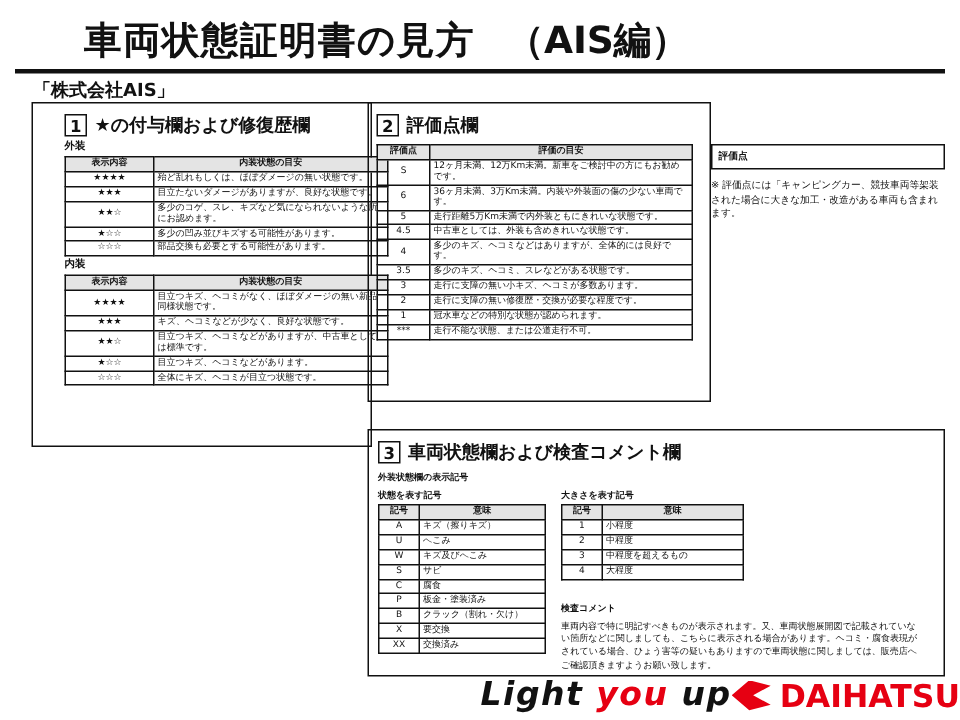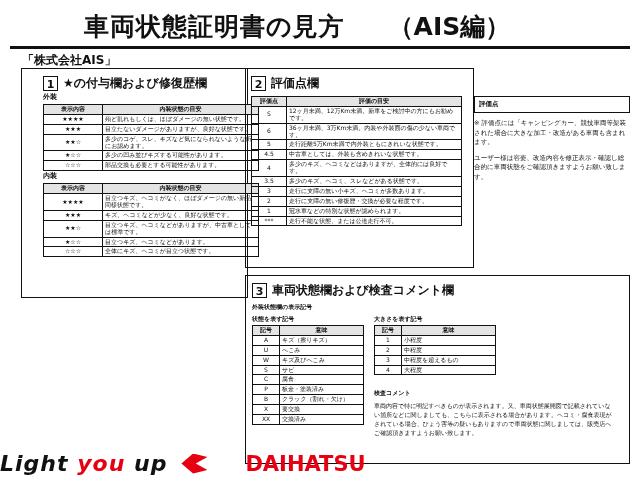--- a/index.html
+++ b/index.html
@@ -12,24 +12,24 @@
   }
   .page{position:relative;width:640px;height:480px;box-sizing:border-box;}
 
   
   .header{
     position:absolute;left:10px;top:6px;width:620px;height:40px;
     border-bottom:3px solid #111;
     display:flex;align-items:center;
   }
   .header .title{
-    font-size:25px;font-weight:bold;letter-spacing:1px;margin-left:74px;
+    font-size:25px;font-weight:bold;letter-spacing:1px;margin-left:46px;
   }
   .header .title2{
-    font-size:25px;font-weight:bold;margin-left:44px;text-align:right;
+    font-size:25px;font-weight:bold;margin-left:21px;text-align:right;
   }
 
   
   .company{
     position:absolute;left:22px;top:52px;font-size:12px;font-weight:bold;
   }
 
   
   .badge{
     display:inline-block;width:15px;height:15px;line-height:15px;
@@ -70,40 +70,40 @@
 
   
   .right{
     position:absolute;left:474px;top:96px;width:156px;font-size:6.5px;line-height:1.45;
   }
   .right .box{border:0.8px solid #111;padding:3px 4px;box-sizing:border-box;}
   .right p{margin:6px 0 0 0;}
 
   
   .sec3{
-    position:absolute;left:245px;top:275px;width:385px;height:189px;
+    position:absolute;left:245px;top:286px;width:385px;height:165px;
     border:1.5px solid #111;box-sizing:border-box;padding:4px 6px;
   }
   .sec3 .cols{display:flex;gap:10px;margin-top:3px;}
   .mini-label{font-size:6px;font-weight:bold;margin-bottom:1px;}
   .note3{font-size:6px;line-height:1.45;margin-top:4px;}
 
   
   .footer{
     position:absolute;left:0;top:447px;width:640px;height:33px;
-    display:flex;align-items:center;justify-content:flex-start;gap:14px;
+    display:flex;align-items:center;justify-content:flex-end;
   }
   .light-up{font-size:22px;font-weight:bold;font-style:italic;letter-spacing:1px;}
   .light-up .red{color:#e60012;}
   .dai{display:flex;align-items:center;gap:6px;}
   .dai .mark{
     width:26px;height:20px;background:#e60012;
     clip-path:polygon(0% 50%,45% 0%,100% 18%,55% 50%,100% 82%,45% 100%);
   }
-  .dai .name{font-size:21px;font-weight:bold;color:#e60012;letter-spacing:0px;margin-left:32px;}
+  .dai .name{font-size:21px;font-weight:bold;color:#e60012;letter-spacing:0px;}
 </style>
 </head>
 <body>
 
 <div class="page">
 
   <div class="header">
     <span class="title">車両状態証明書の見方</span>
     <span class="title2">（AIS編）</span>
   </div>
@@ -228,21 +228,20 @@
           </tr>
     </tbody>
       </table>
   </div>
 
   <div class="right">
     <div class="box">
       <div style="font-weight:bold">評価点</div>
     </div>
     <p>※ 評価点には「キャンピングカー、競技車両等架装された場合に大きな加工・改造がある車両も含まれます。</p>
-    <p>ユーザー様は容姿、改造内容を修正表示・確認し総合的に車両状態をご確認頂きますようお願い致します。</p>
   </div>
 
   <div class="sec3">
     <div>
       <span class="badge">3</span><span class="sec-title">車両状態欄および検査コメント欄</span>
     </div>
     <div class="mini-label" style="margin-top:4px">外装状態欄の表示記号</div>
 
     <div class="cols">
       <div>

